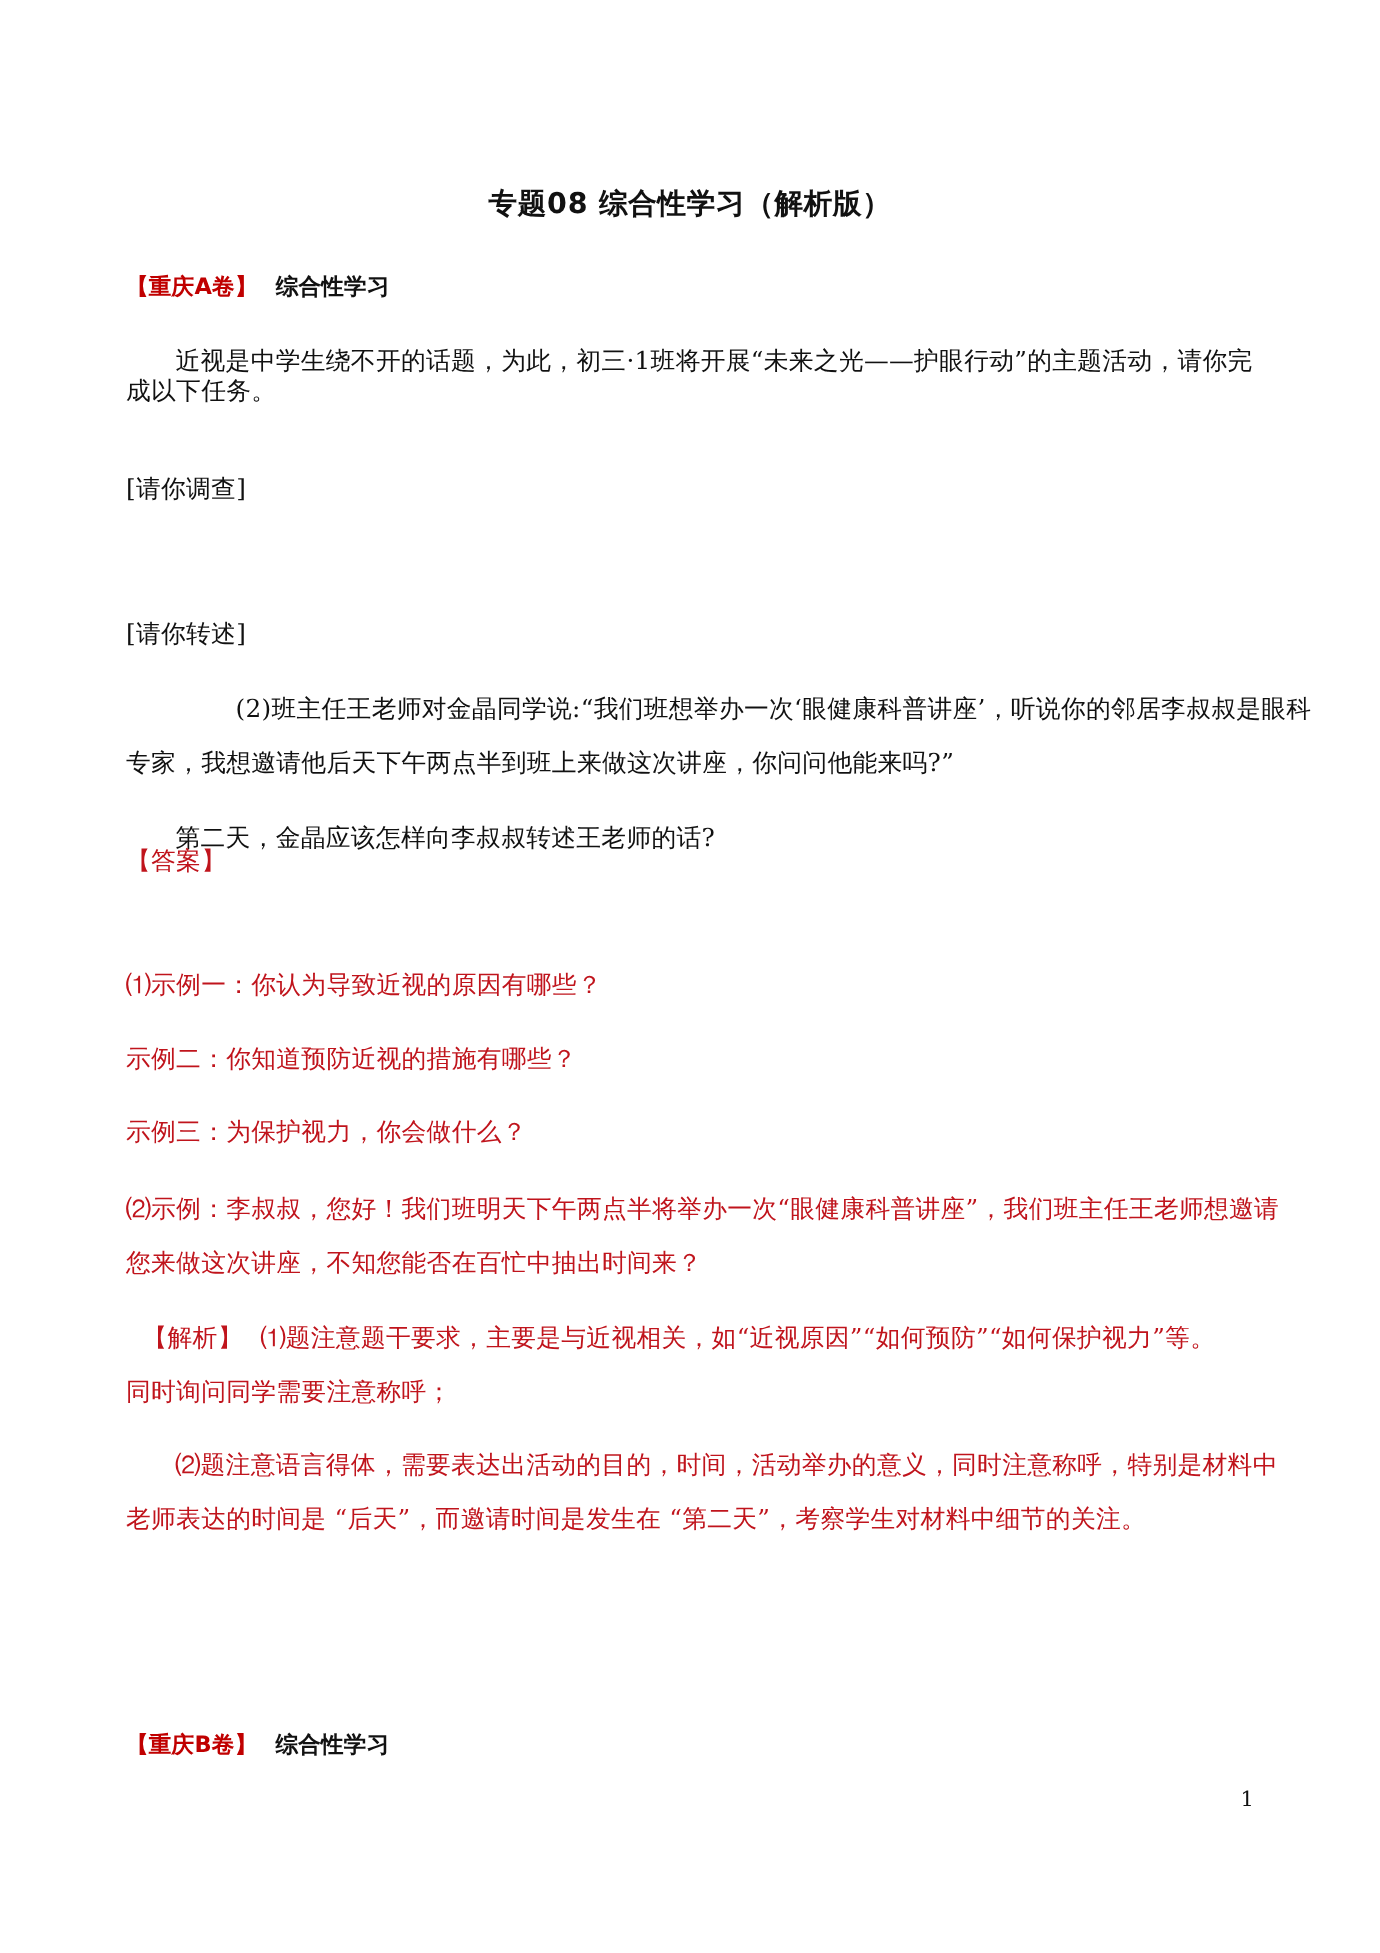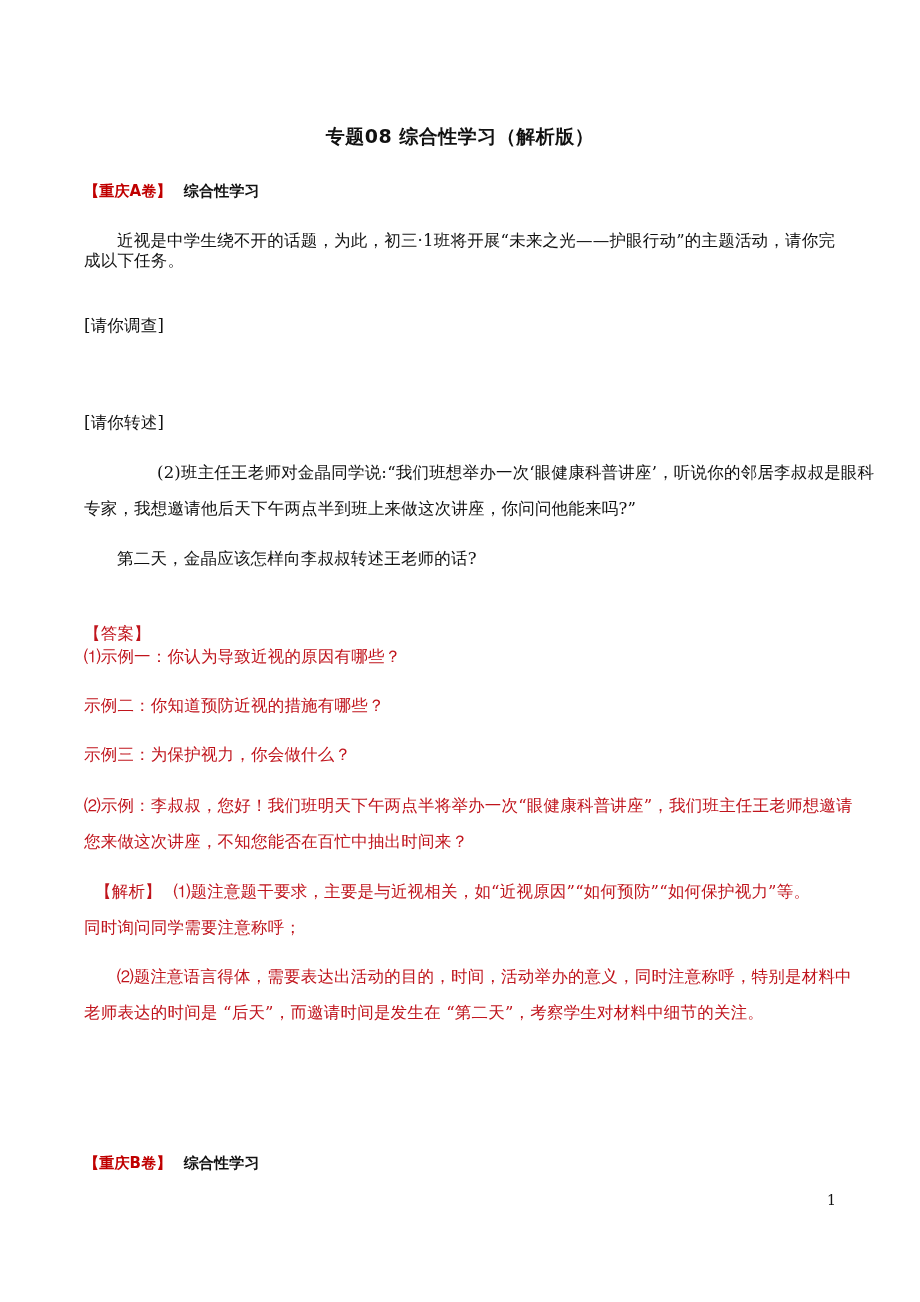--- a/index.html
+++ b/index.html
@@ -78,21 +78,21 @@
   <div class="line indent" style="top:231px;">近视是中学生绕不开的话题，为此，初三·1班将开展“未来之光——护眼行动”的主题活动，请你完</div>
   <div class="line flush" style="top:251px;">成以下任务。</div>
 
   <div class="line flush" style="top:316px;">[请你调查]</div>
 
   <div class="line flush" style="top:413px;">[请你转述]</div>
   <div class="line" style="left:117px; top:463px;margin-left:40px;">(2)班主任王老师对金晶同学说:“我们班想举办一次‘眼健康科普讲座’，听说你的邻居李叔叔是眼科</div>
   <div class="line indent" style="top:549px;">第二天，金晶应该怎样向李叔叔转述王老师的话?</div>
   <div class="line flush" style="top:499px;">专家，我想邀请他后天下午两点半到班上来做这次讲座，你问问他能来吗?”</div>
 
-  <div class="line flush red" style="top:624px;">【答案】</div>
+  <div class="line flush red" style="top:564px;">【答案】</div>
   <div class="line flush red" style="top:647px;">⑴示例一：你认为导致近视的原因有哪些？</div>
   <div class="line flush red" style="top:696px;">示例二：你知道预防近视的措施有哪些？</div>
   <div class="line flush red" style="top:745px;">示例三：为保护视力，你会做什么？</div>
   <div class="line flush red" style="top:796px;">⑵示例：李叔叔，您好！我们班明天下午两点半将举办一次“眼健康科普讲座”，我们班主任王老师想邀请</div>
   <div class="line flush red" style="top:832px;">您来做这次讲座，不知您能否在百忙中抽出时间来？</div>
 
   <div class="line flush red" style="top:882px;margin-left:11px;">
     <span>【解析】</span><span class="gap"></span><span>⑴题注意题干要求，主要是与近视相关，如“近视原因”“如何预防”“如何保护视力”等。</span>
   </div>
   <div class="line flush red" style="top:918px;">同时询问同学需要注意称呼；</div>

